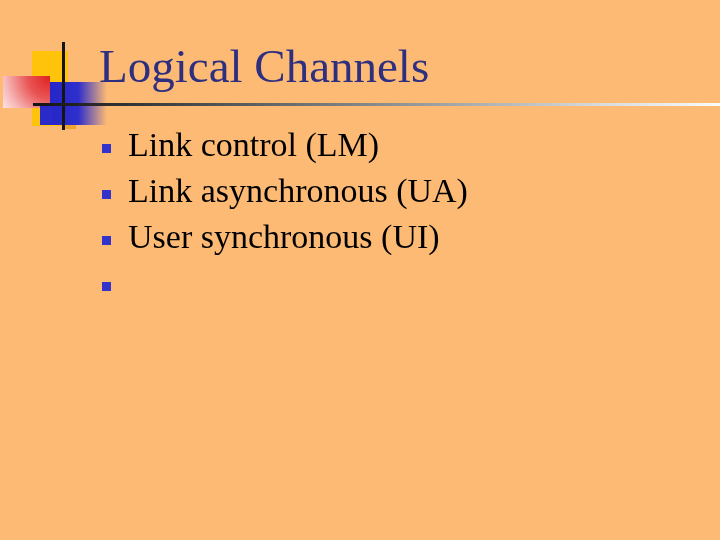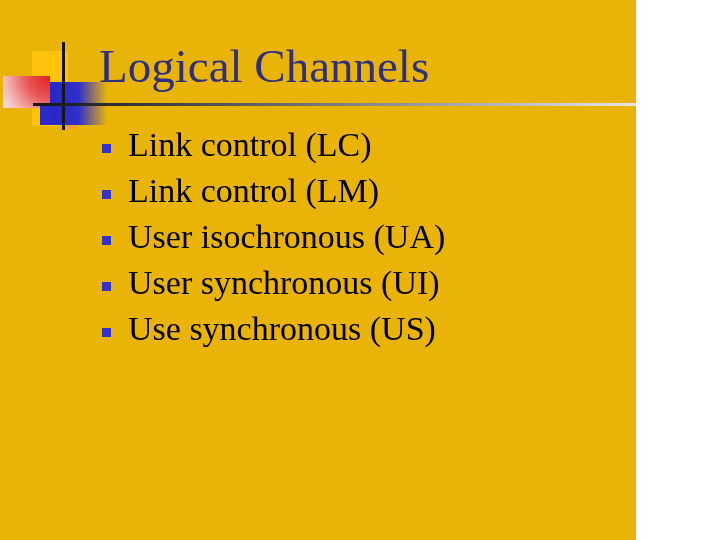--- a/index.html
+++ b/index.html
@@ -4,22 +4,22 @@
 <style>
   html, body { margin: 0; padding: 0; }
   body {
     width: 720px; height: 540px;
     background: #ffffff;
     font-family: "Liberation Serif", serif;
     overflow: hidden;
   }
   .slide {
     position: relative;
-    width: 636px; height: 540px;
-    background: #eab308;
+    width: 720px; height: 540px;
+    background: #fdba74;
     overflow: hidden;
   }
   .deco { position: absolute; }
   #deco-yellow {
     left: 32px; top: 51px; width: 36px; height: 75px;
     background: #FFC30B;
   }
   #deco-red {
     left: 3px; top: 76px; width: 47px; height: 32px;
     background: radial-gradient(circle at 100% 0%, #DF1F1F 0%, #E95555 40%, #F7BCBC 80%, #FCE3E3 100%);
@@ -90,33 +90,28 @@
   <div class="deco" id="deco-blue-lower"></div>
   <div class="deco" id="deco-orange"></div>
   <div class="deco" id="deco-vline"></div>
   <div class="deco" id="deco-hline"></div>
 
   <h1 class="title">Logical Channels</h1>
 
   <ul class="bullets">
     <li>
       <span class="bullet-sq"></span>
-      <span class="bullet-text">Link control (LC)</span>
-    </li>
-    <li>
-      <span class="bullet-sq"></span>
       <span class="bullet-text">Link control (LM)</span>
     </li>
     <li>
       <span class="bullet-sq"></span>
-      <span class="bullet-text">User isochronous (UA)</span>
+      <span class="bullet-text">Link asynchronous (UA)</span>
     </li>
     <li>
       <span class="bullet-sq"></span>
       <span class="bullet-text">User synchronous (UI)</span>
     </li>
     <li>
       <span class="bullet-sq"></span>
-      <span class="bullet-text">Use synchronous (US)</span>
     </li>
   </ul>
 
 </div>
 
 </body></html>

